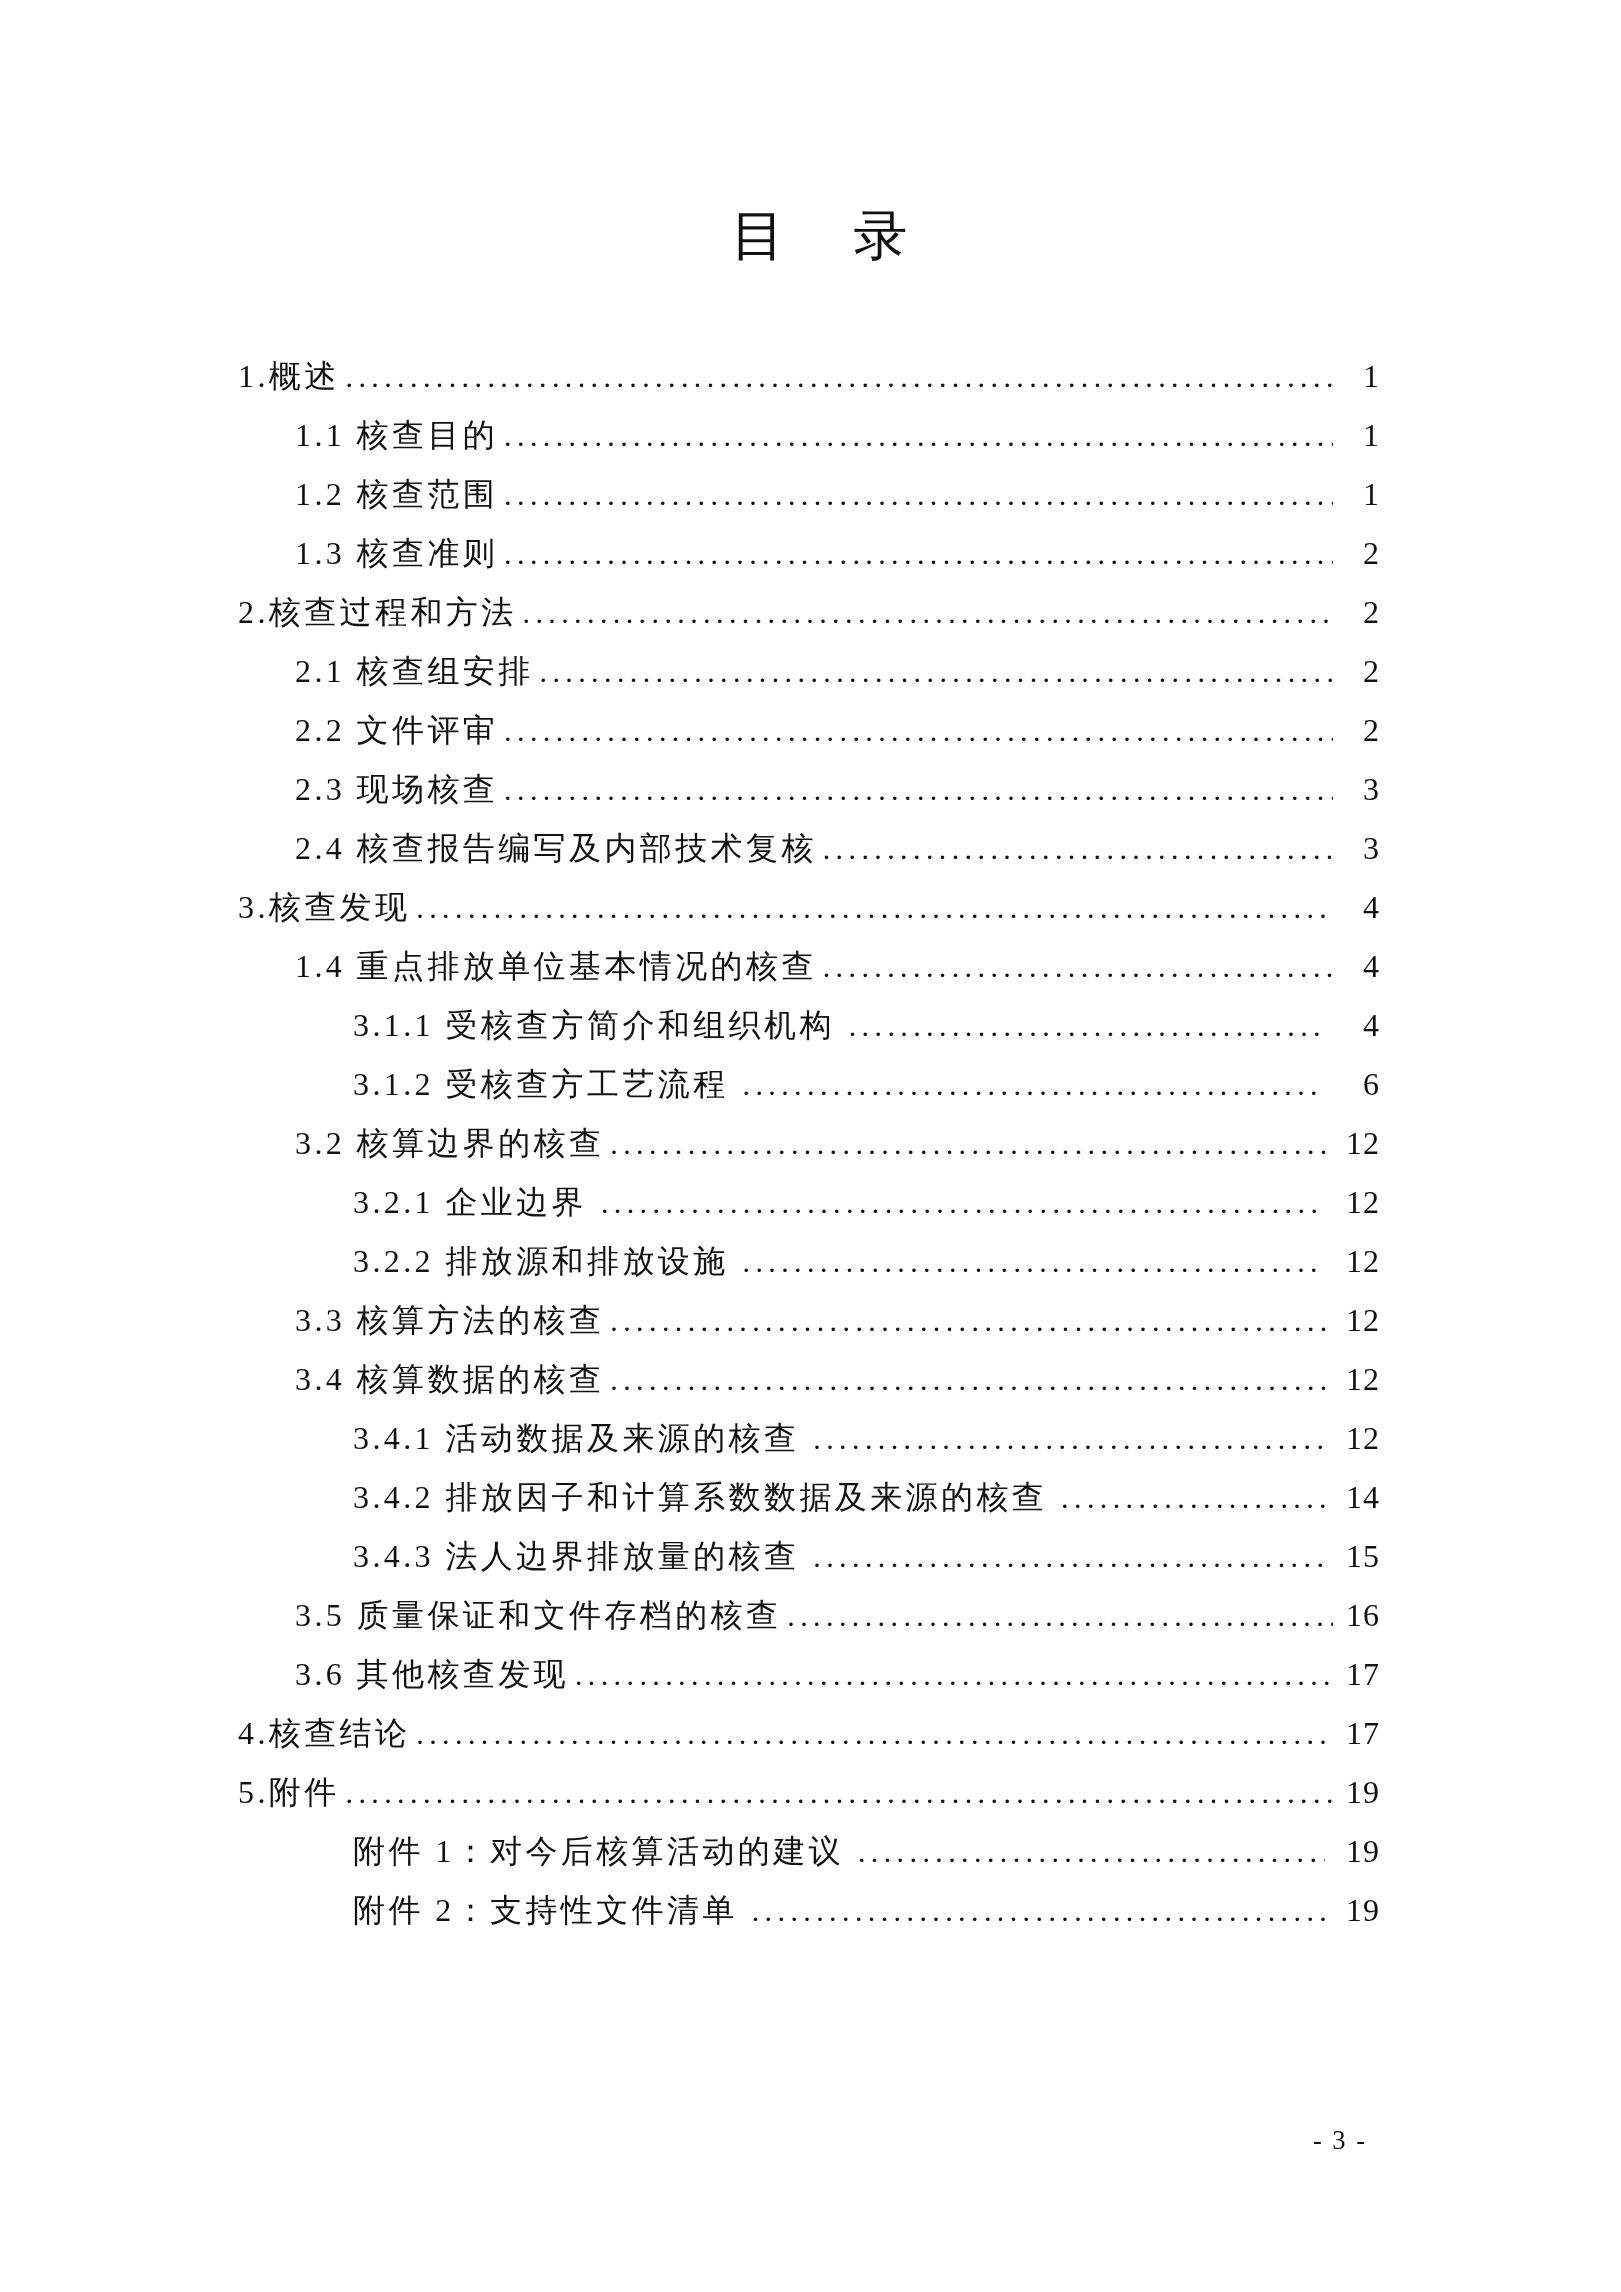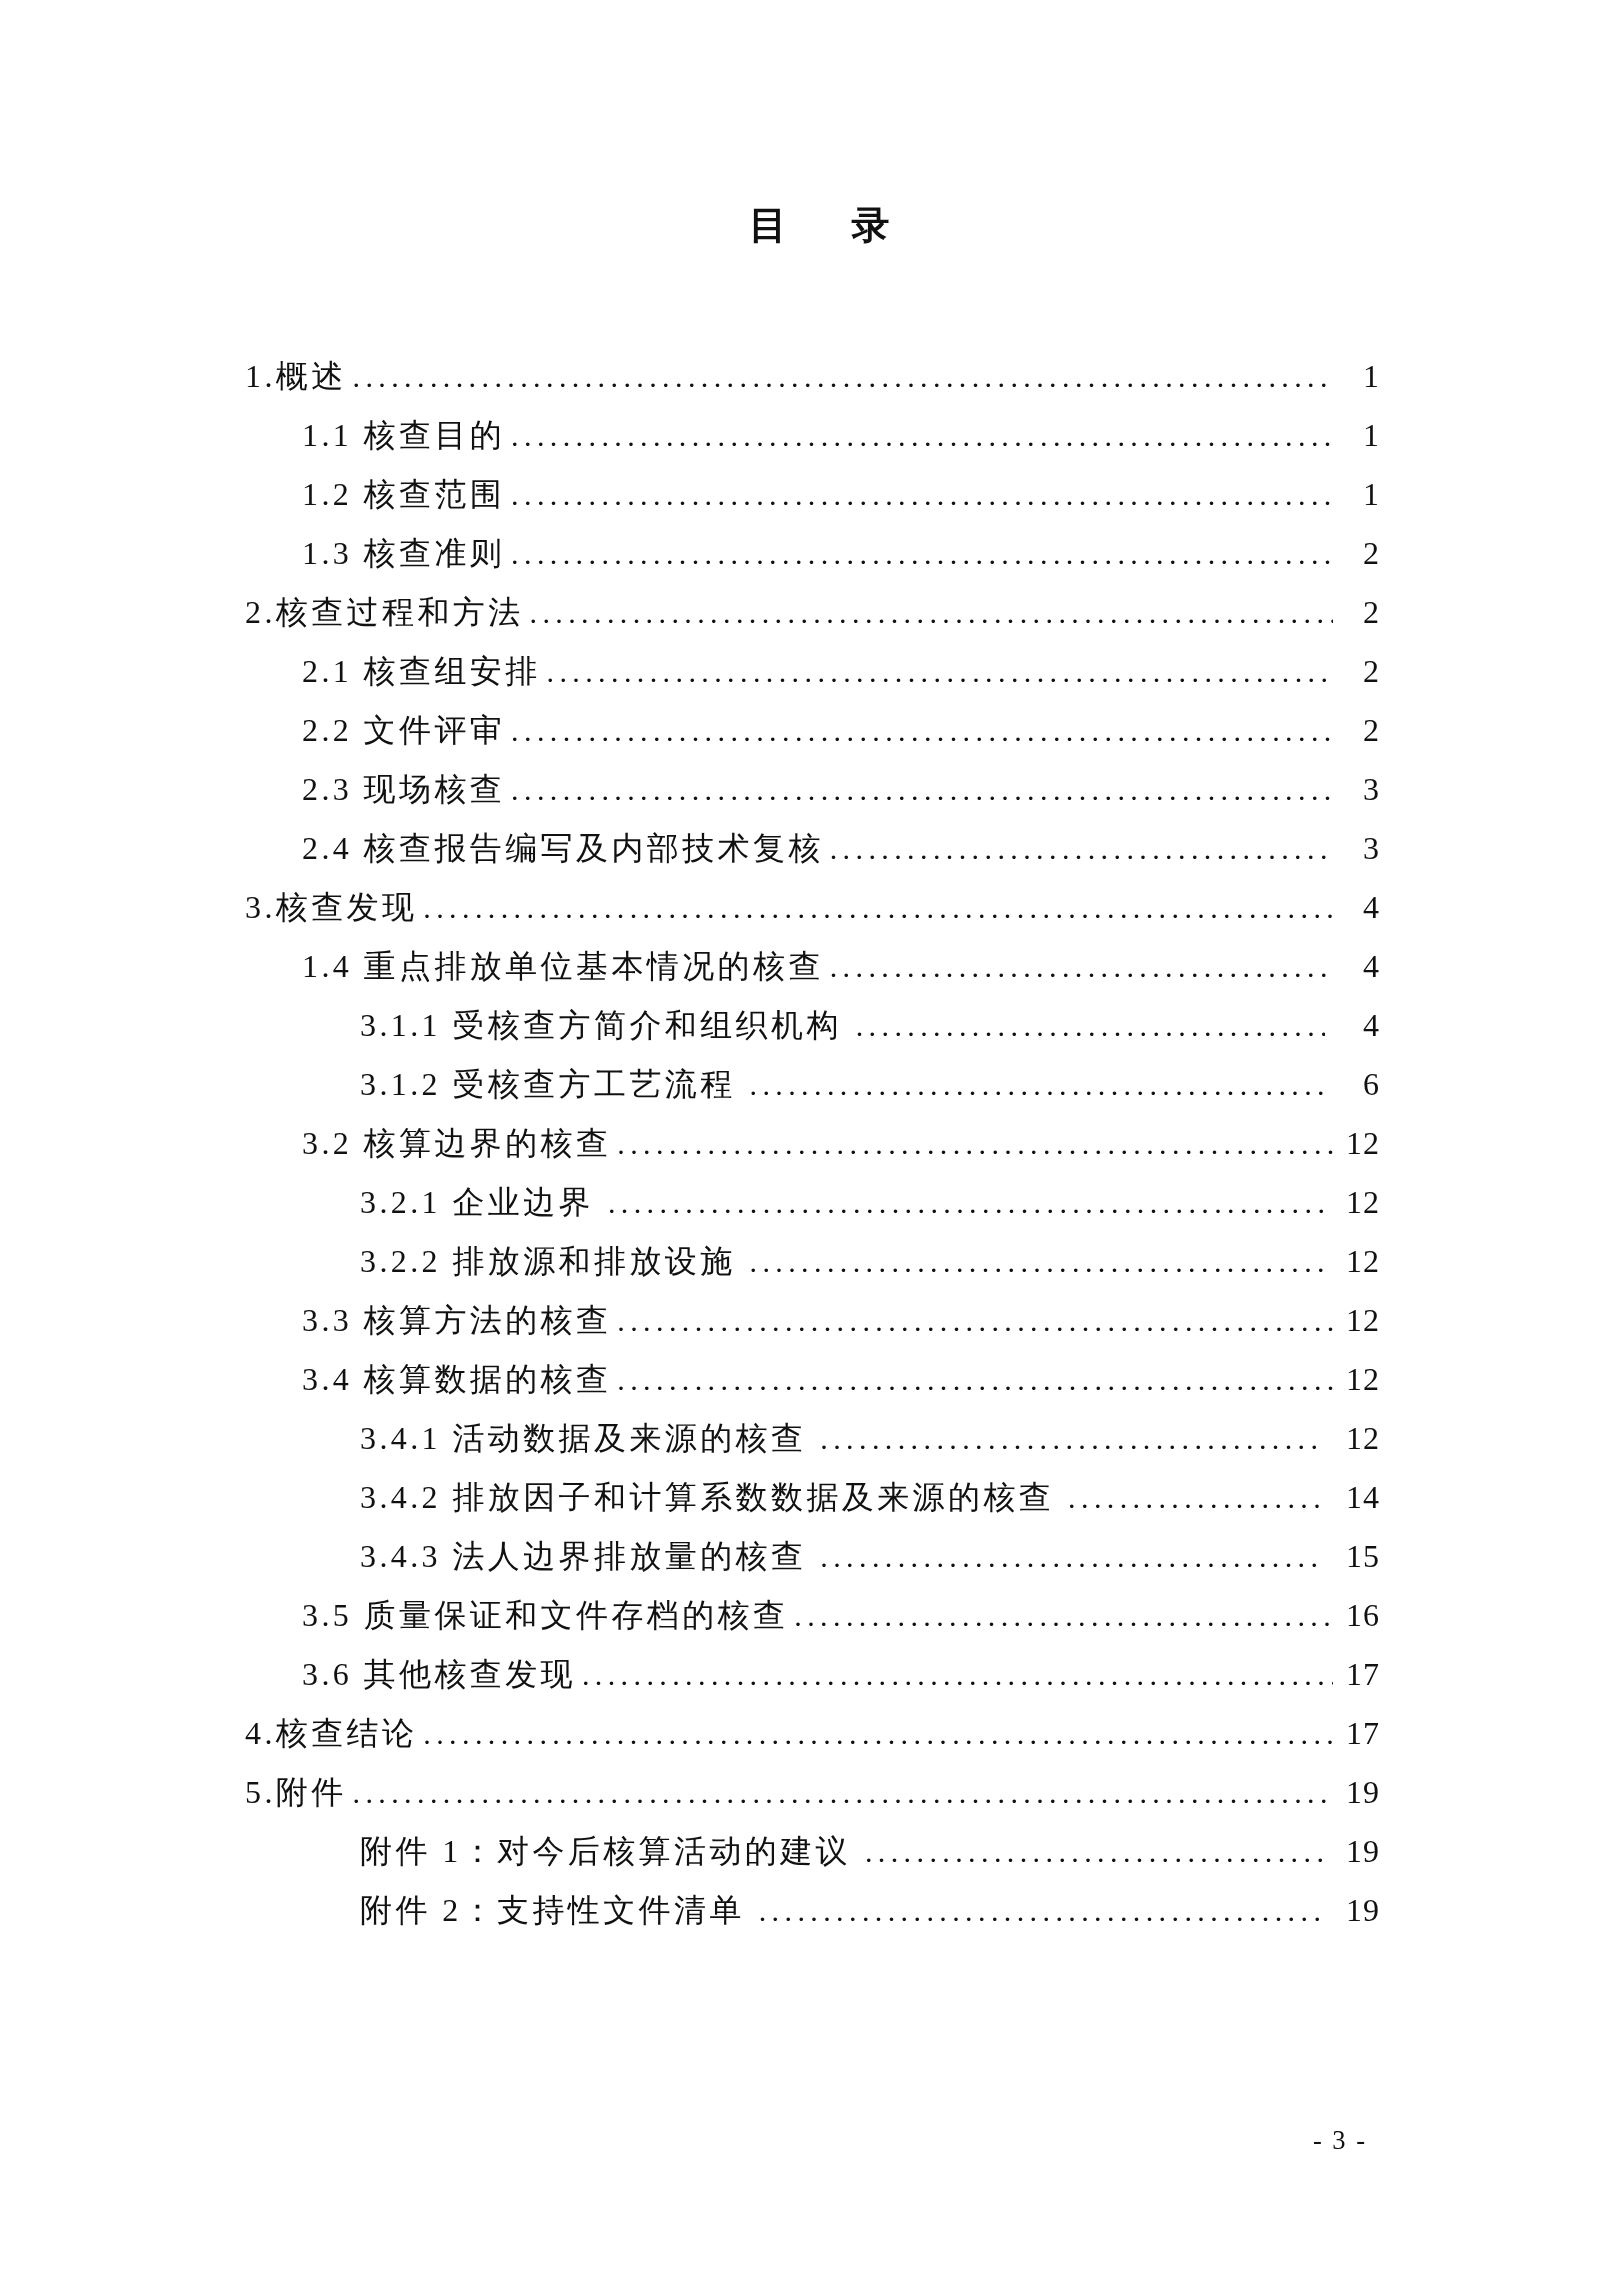--- a/index.html
+++ b/index.html
@@ -20,31 +20,31 @@
     inset: 0;
     background: #ffffff;
   }
   .doc-title {
     position: absolute;
     top: 200px;
     left: 245px;
     width: 1137px;
     margin: 0;
     text-align: center;
-    font-size: 38px;
-    font-weight: bold;
+    font-size: 54px;
+    font-weight: normal;
     letter-spacing: 2px;
     word-spacing: 51px;
     padding-left: 13.7px;
     box-sizing: border-box;
   }
   .toc {
     position: absolute;
     top: 347px;
-    left: 245px;
+    left: 238px;
     right: 241px;
   }
   .toc-row {
     display: flex;
     align-items: baseline;
     height: 59px;
     line-height: 59px;
     font-size: 32px;
     white-space: nowrap;
   }

